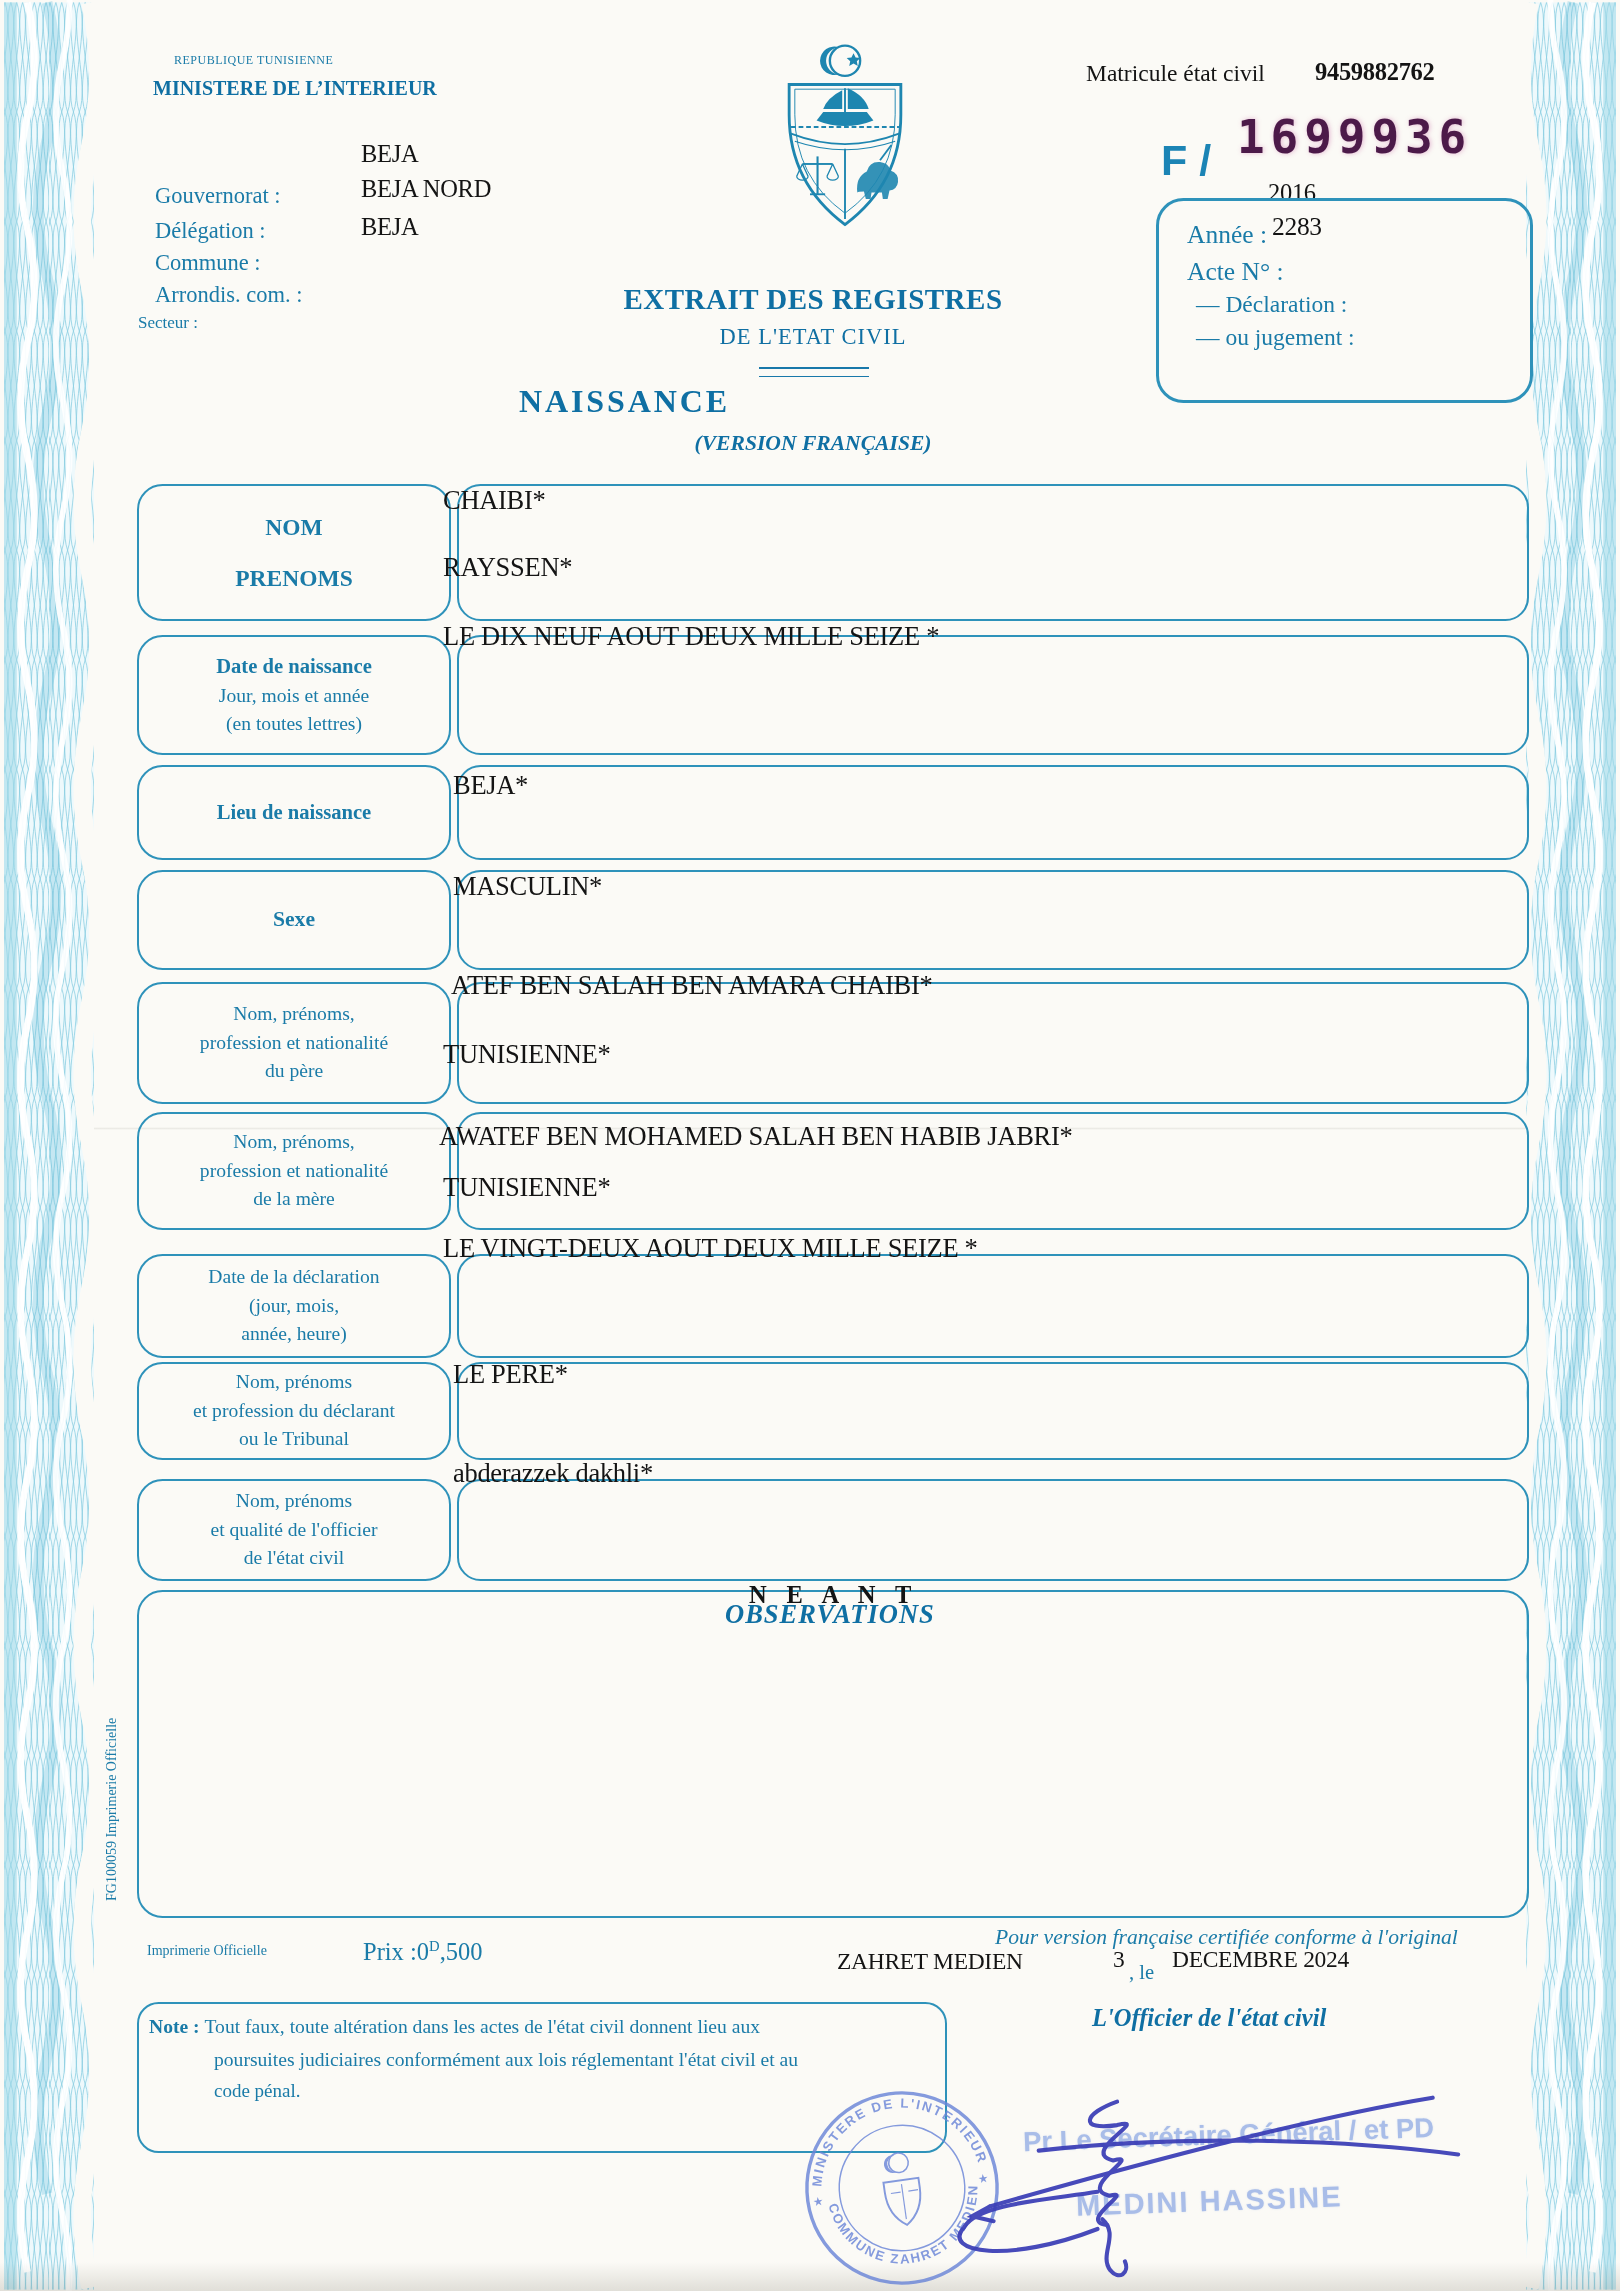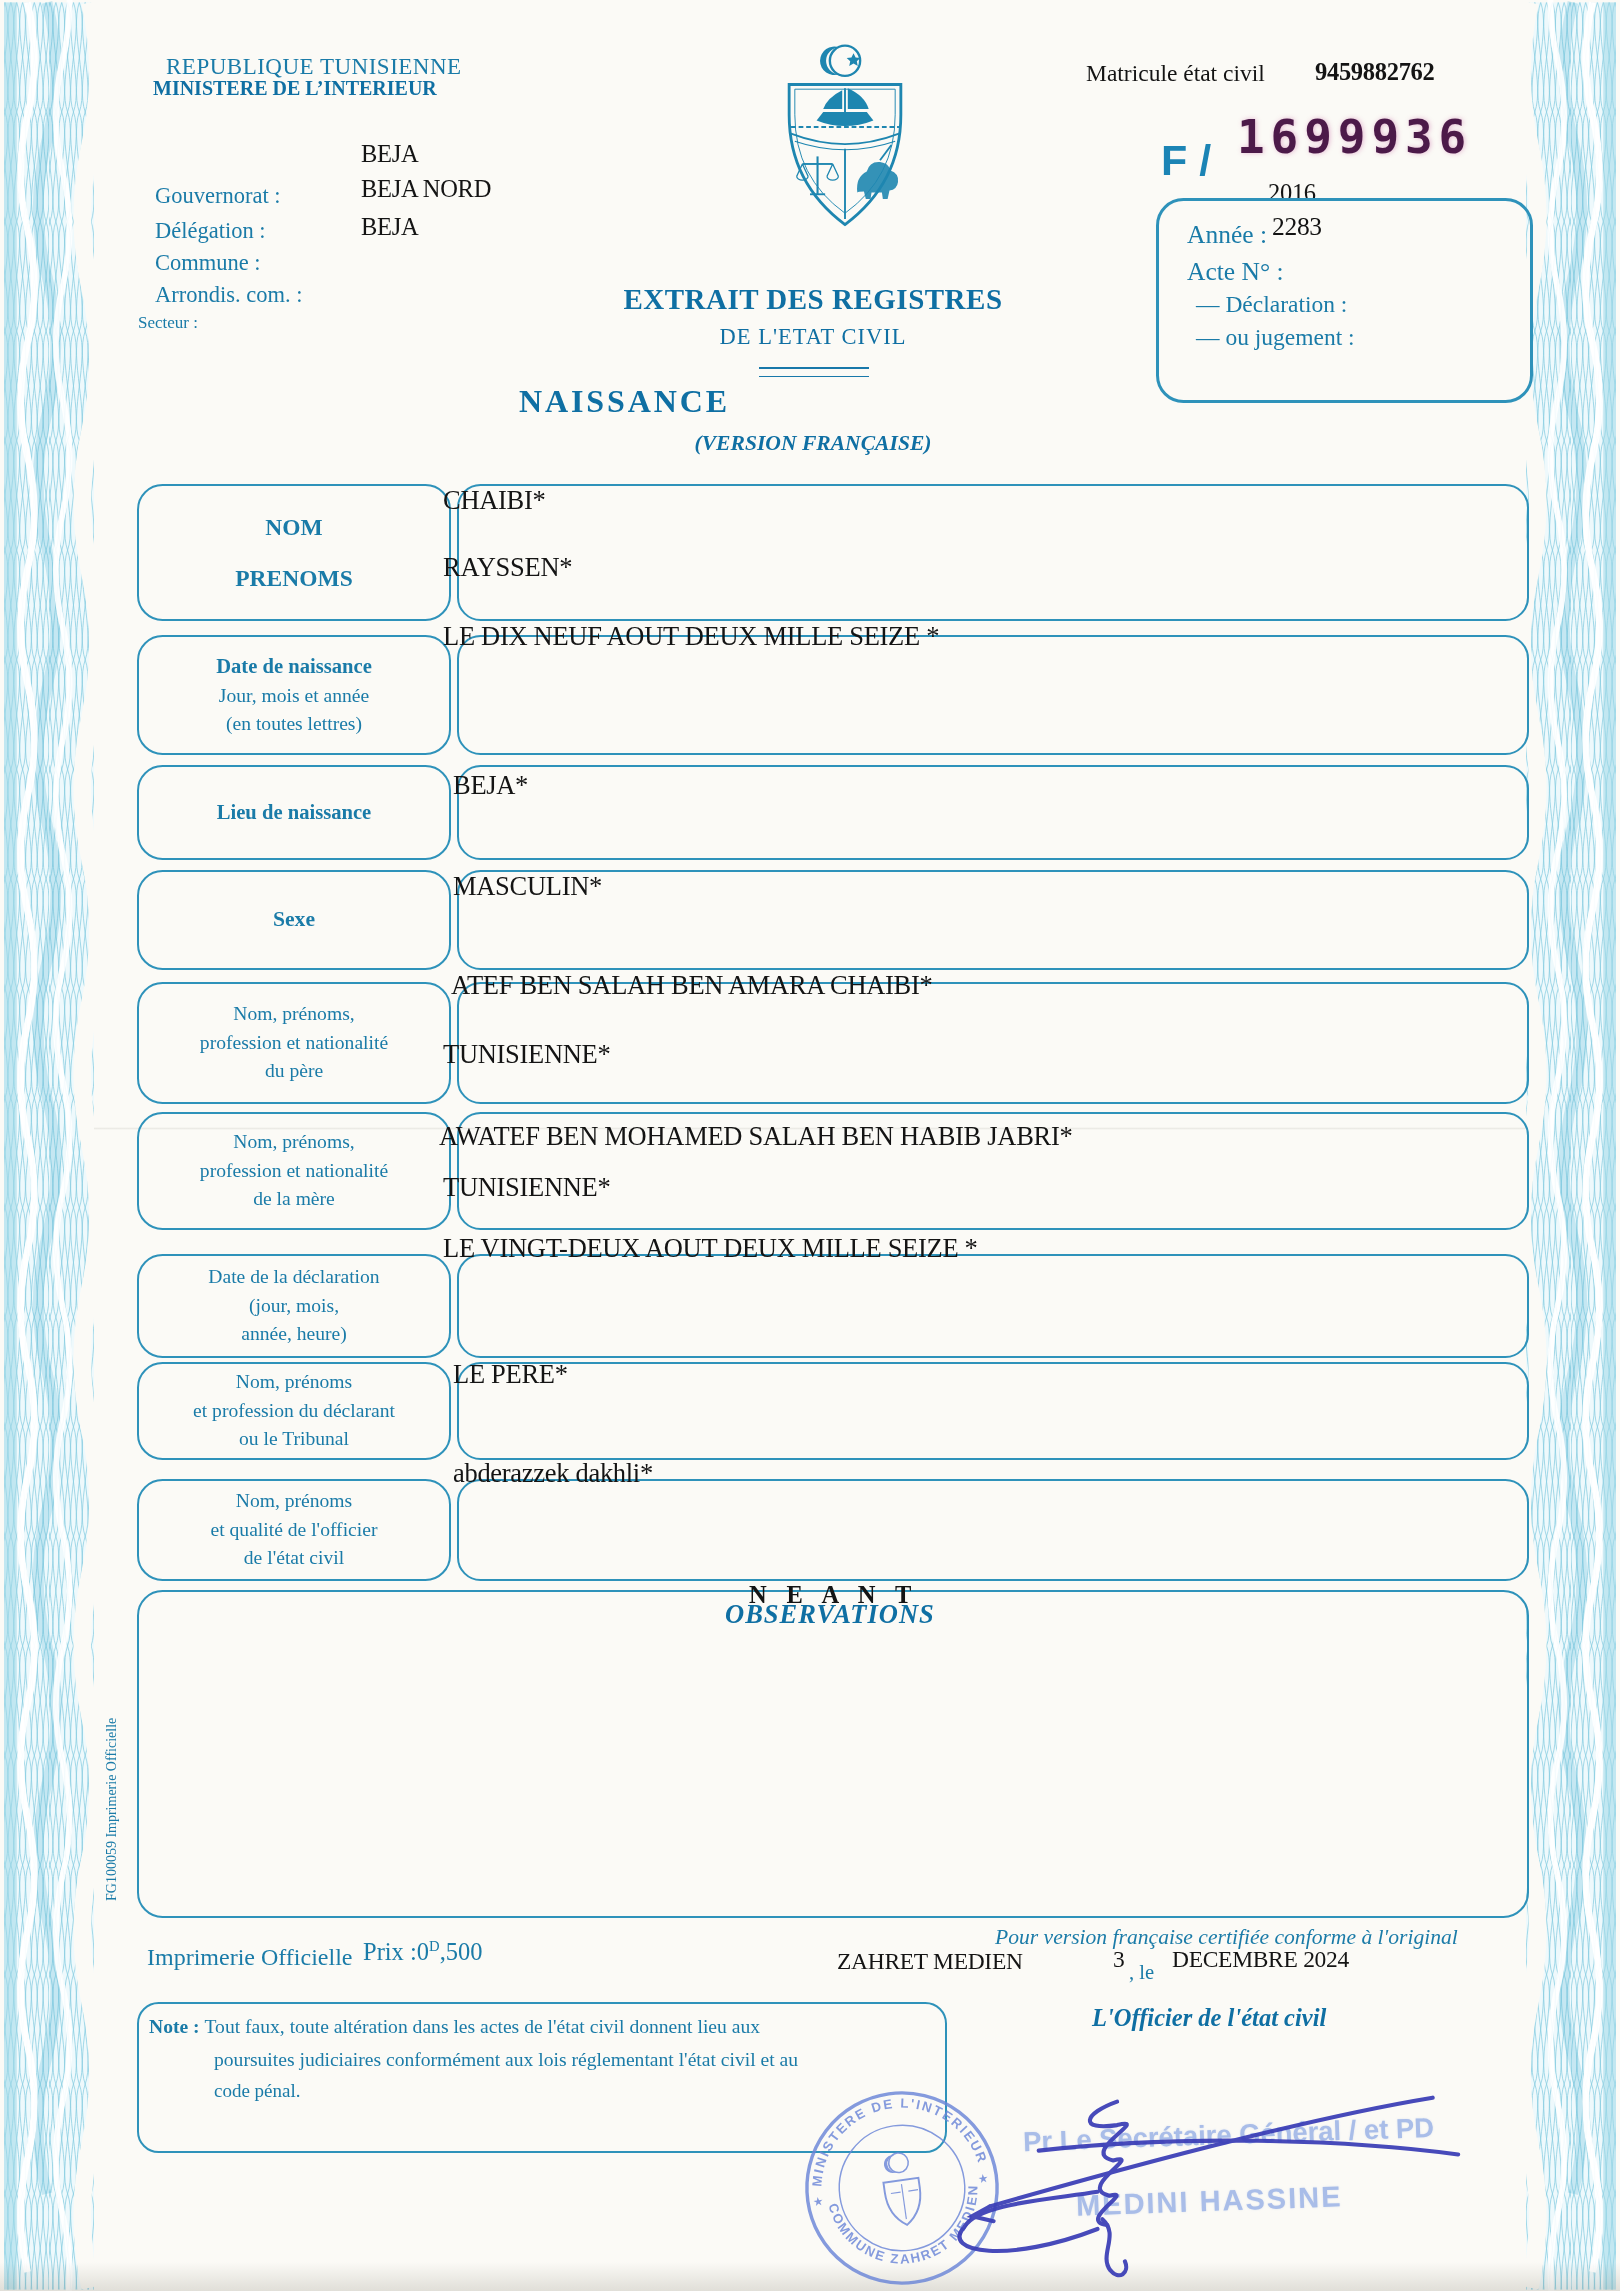--- a/index.html
+++ b/index.html
@@ -73,21 +73,21 @@
     <rect width="13" height="2338" fill="#9fd8e8" opacity="0.55"></rect>
     <path d="M44,0 q18,70 0,140 t0,140 t0,140 t0,140 t0,140 t0,140 t0,140 t0,140 t0,140 t0,140 t0,140 t0,140 t0,140 t0,140 t0,140 t0,140" stroke="#5fb9d6" stroke-width="11" fill="none" opacity="0.28"></path>
     <path d="M24,0 q14,58 0,116 t0,116 t0,116 t0,116 t0,116 t0,116 t0,116 t0,116 t0,116 t0,116 t0,116 t0,116 t0,116 t0,116 t0,116 t0,116 t0,116 t0,116 t0,116 t0,116" stroke="#ffffff" stroke-width="7" fill="none" opacity="0.95"></path>
     <path d="M60,-58 q14,58 0,116 t0,116 t0,116 t0,116 t0,116 t0,116 t0,116 t0,116 t0,116 t0,116 t0,116 t0,116 t0,116 t0,116 t0,116 t0,116 t0,116 t0,116 t0,116 t0,116 t0,116" stroke="#ffffff" stroke-width="6" fill="none" opacity="0.9"></path>
     <path d="M88,0 q16,73 0,146 t0,146 t0,146 t0,146 t0,146 t0,146 t0,146 t0,146 t0,146 t0,146 t0,146 t0,146 t0,146 t0,146 t0,146 t0,146" stroke="#fbfaf6" stroke-width="18" fill="none"></path>
   </svg>
 
   <div class="crease"></div>
   <div class="botshadow"></div>
 
-  <div class="abs t" style="left:166px;top:53px;font-size:23px;letter-spacing:0.5px">REPUBLIQUE TUNISIENNE</div>
+  <div class="abs t" style="left:174px;top:53px;font-size:12px;letter-spacing:0.5px">REPUBLIQUE TUNISIENNE</div>
   <div class="abs tt b" style="left:153px;top:76px;font-size:20px">MINISTERE DE L’INTERIEUR</div>
 
   <div class="abs t" style="left:155px;top:182px;font-size:22.5px">Gouvernorat :</div>
   <div class="abs t" style="left:155px;top:217px;font-size:22.5px">Délégation :</div>
   <div class="abs t" style="left:155px;top:249px;font-size:22.5px">Commune :</div>
   <div class="abs t" style="left:155px;top:281px;font-size:22.5px">Arrondis. com. :</div>
   <div class="abs t" style="left:138px;top:313px;font-size:17px">Secteur :</div>
   <div class="abs k" style="left:361px;top:139px;font-size:24.5px">BEJA</div>
   <div class="abs k" style="left:361px;top:174px;font-size:24.5px">BEJA NORD</div>
   <div class="abs k" style="left:361px;top:212px;font-size:24.5px">BEJA</div>
@@ -205,21 +205,21 @@
   </div>
   <div class="vbox" style="top:1479px;height:98px"></div>
   <div class="abs k" style="left:453px;top:1458px">abderazzek dakhli*</div>
 
   <div style="position:absolute;left:137px;top:1590px;width:1388px;height:324px;border:2.9px solid #2e92ba;border-radius:25.5px"></div>
   <div class="abs k b" style="left:749px;top:1580px;font-size:24.5px;letter-spacing:6.9px">N E A N T</div>
   <div class="abs tt b i" style="left:725px;top:1599px;font-size:26.5px;letter-spacing:1px">OBSERVATIONS</div>
 
   <div class="abs t" style="left:104px;top:1705px;height:196px;writing-mode:vertical-rl;transform:rotate(180deg);font-size:14px">FG100059  Imprimerie Officielle</div>
 
-  <div class="abs t" style="left:147px;top:1943px;font-size:24px">Imprimerie Officielle</div>
+  <div class="abs t" style="left:147px;top:1943px;font-size:14px">Imprimerie Officielle</div>
   <div class="abs t" style="left:363px;top:1937px;font-size:24.5px"><span>Prix :0</span><sup>D</sup><span>,500</span></div>
 
   <div class="abs t i" style="left:995px;top:1925px;font-size:21.6px">Pour version française certifiée conforme à l'original</div>
   <div class="abs k" style="left:837px;top:1947px;font-size:23.5px">ZAHRET MEDIEN</div>
   <div class="abs k" style="left:1113px;top:1945px;font-size:23.5px">3</div>
   <div class="abs t" style="left:1129px;top:1960px;font-size:20.6px">, le</div>
   <div class="abs k" style="left:1172px;top:1945px;font-size:23.5px">DECEMBRE 2024</div>
 
   <div class="notebox"></div>
   <div class="abs t" style="left:149px;top:2015px;font-size:19.6px"><span class="b" style="font-weight:bold">Note :</span>&nbsp;<span>Tout faux, toute altération dans les actes de l'état civil donnent lieu aux</span></div>

